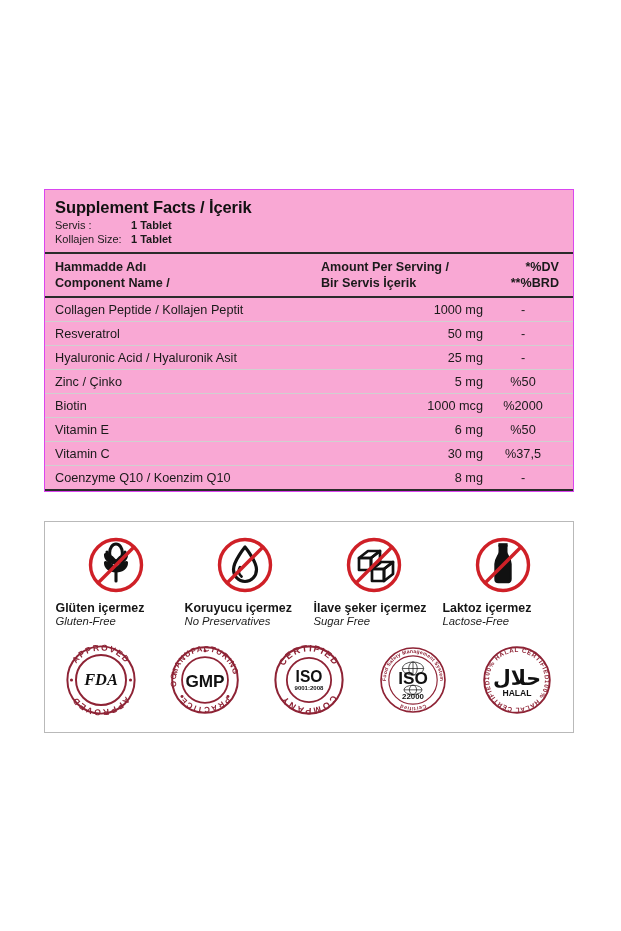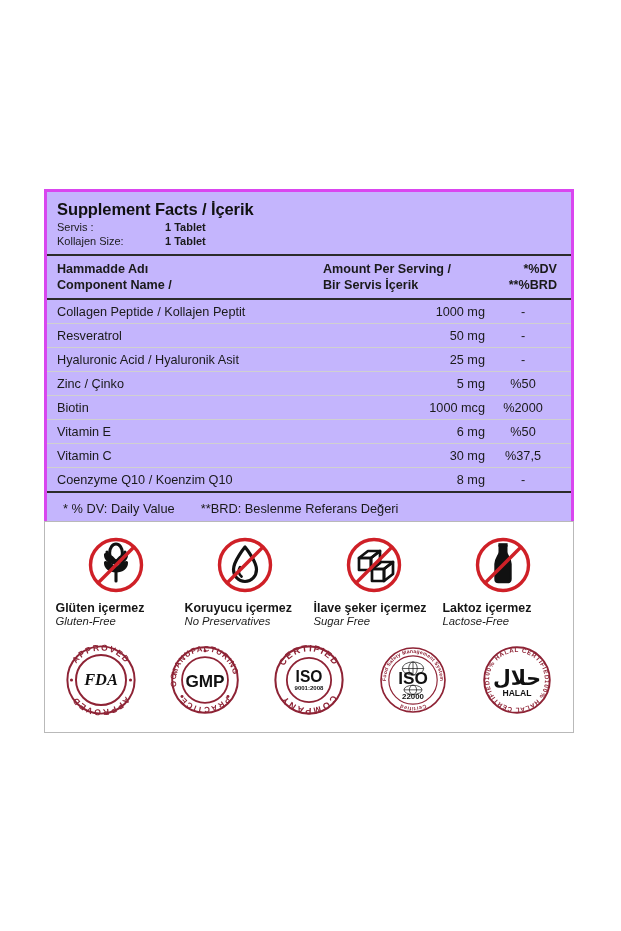--- a/index.html
+++ b/index.html
@@ -15,43 +15,43 @@
     color: #1a1a1a;
     overflow: hidden;
   }
 
   
   #facts-panel {
     position: absolute;
     left: 44px;
     top: 189px;
     width: 530px;
-    border: 3px solid #d946ef;
+    border: 1px solid #d946ef;
     box-sizing: border-box;
-    background: #c4b5fd;
+    background: #f9a8d4;
   }
 
   .sf-head {
     padding: 7px 10px 5px 10px;
     border-bottom: 2px solid #2b2b2b;
   }
   .sf-title {
     font-size: 16.5px;
     font-weight: bold;
     letter-spacing: -0.1px;
     line-height: 1.25;
     color: #111;
   }
   .sf-serv-row {
     font-size: 11px;
     line-height: 1.32;
     display: flex;
   }
   .sf-serv-row .lbl { min-width: 76px; display: inline-block; }
-  .sf-serv-row .val { font-weight: bold; margin-left: 32px; }
+  .sf-serv-row .val { font-weight: bold; }
 
   .sf-colhead {
     display: flex;
     align-items: flex-start;
     padding: 5px 10px 5px 10px;
     border-bottom: 2px solid #2b2b2b;
     font-weight: bold;
     font-size: 12.6px;
     line-height: 1.3;
   }
@@ -203,24 +203,20 @@
       <span class="r-amt">30 mg</span>
       <span class="r-dv">%37,5</span>
     </div>
     <div class="sf-row">
       <span class="r-name">Coenzyme Q10 / Koenzim Q10</span>
       <span class="r-amt">8 mg</span>
       <span class="r-dv">-</span>
     </div>
   </div>
 
-  <div class="sf-foot">
-    <span>* % DV:  Daily Value</span>
-    <span>**BRD:  Beslenme Referans Değeri</span>
-  </div>
 </div>
 
 <div id="freefrom-panel">
 
   <div class="ff-row">
 
     <div class="ff-item">
       <div class="ff-badge">
         <svg viewBox="0 0 62 62">
           <g fill="none" stroke="#111" stroke-width="3.1" stroke-linejoin="round" stroke-linecap="round">

